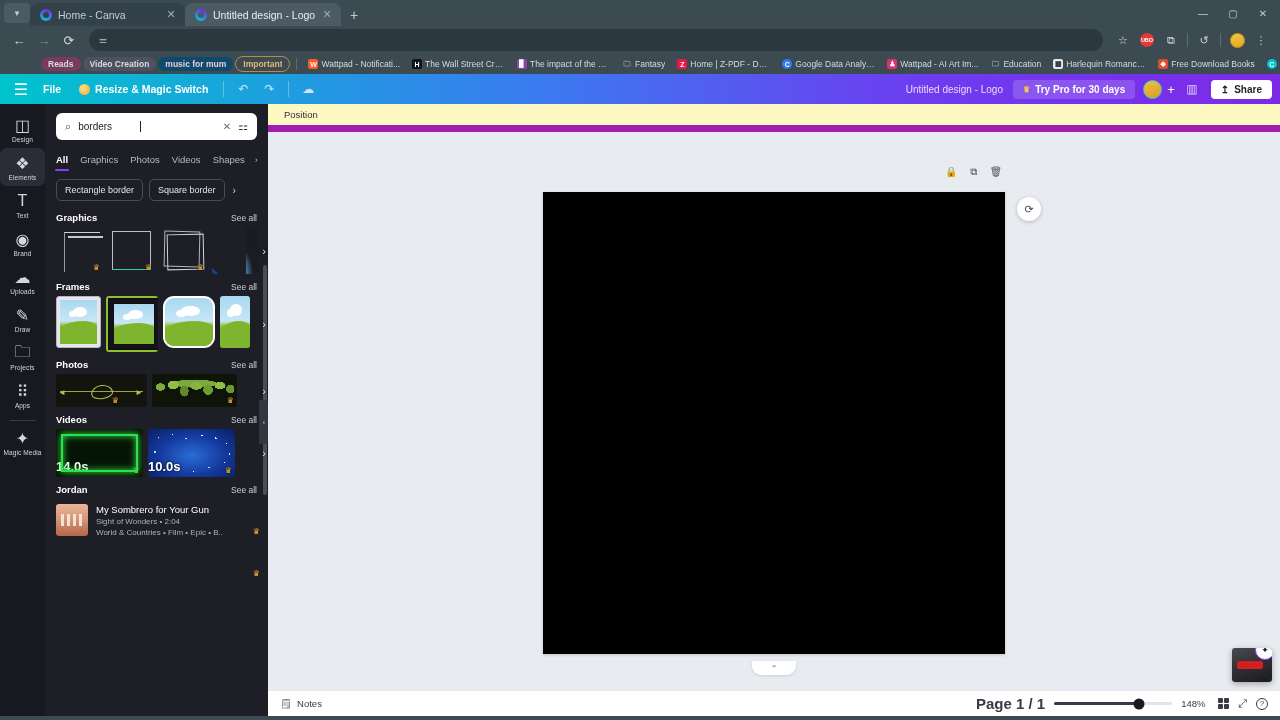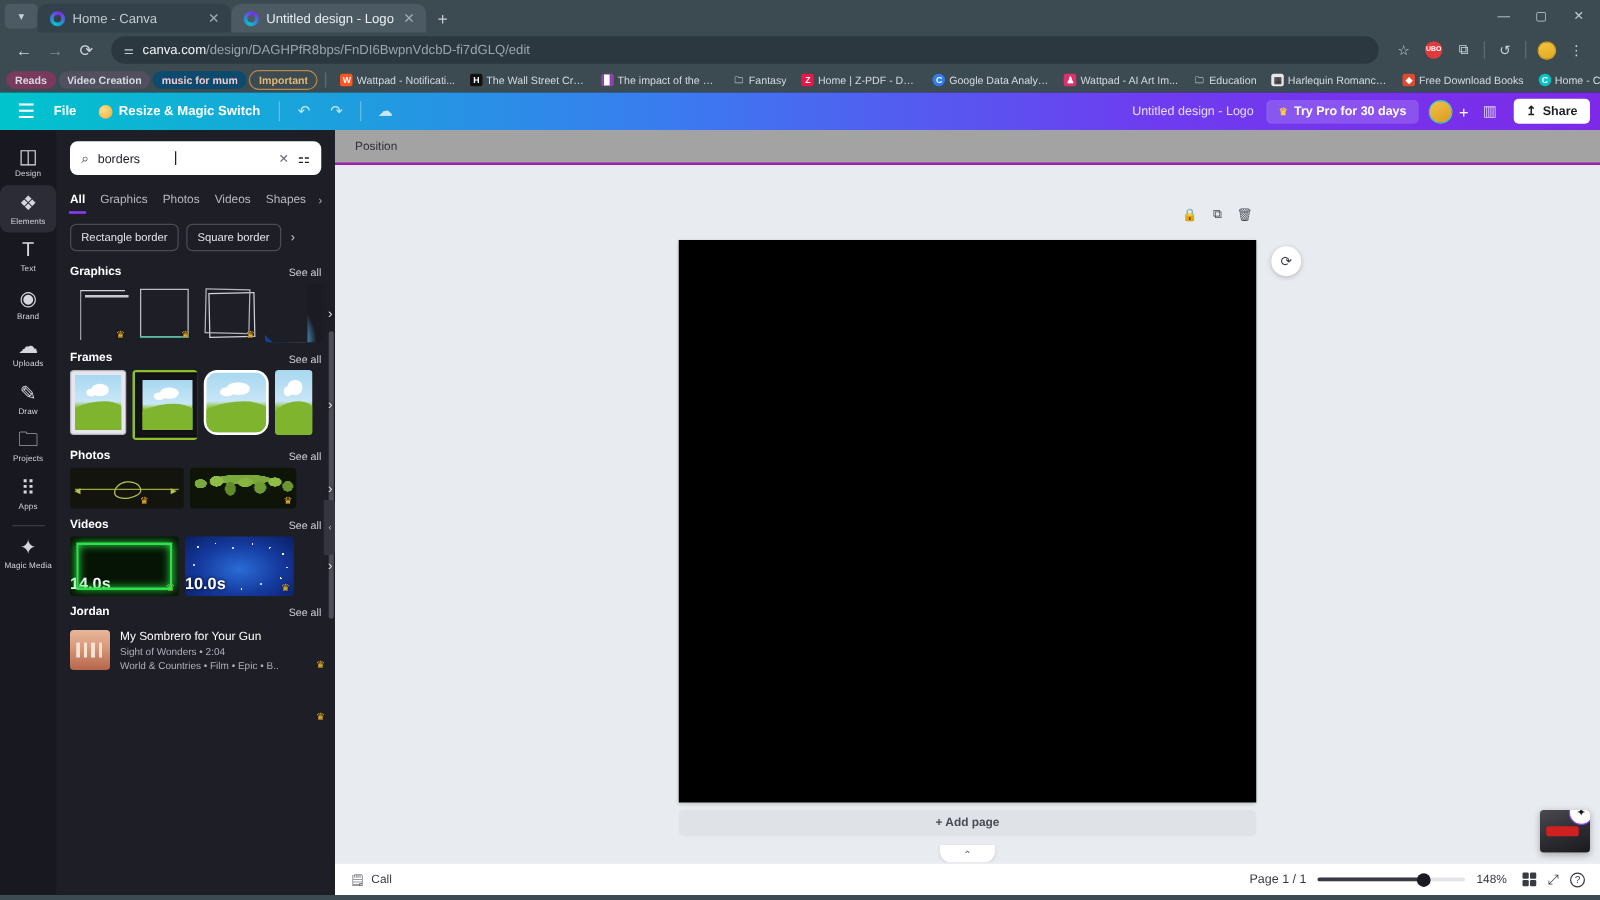--- a/index.html
+++ b/index.html
@@ -82,21 +82,21 @@
   .tb-sep { width: 1px; height: 14px; background: #5d6b73; margin: 0 3px; }
   .profile-av {
     width: 15px; height: 15px; border-radius: 50%;
     background: linear-gradient(160deg,#f5c542,#e0a820);
     border: 1px solid #c99a1e;
   }
 
   .bookmarks-bar {
     height: 20px; background: #3c4a52; display: flex; align-items: center;
     gap: 2px; padding: 0 5px; font-size: 8.5px; color: #d5dce0;
-    overflow: hidden; white-space: nowrap;
+    overflow: hidden; white-space: nowrap; margin-left: 36px;
   }
   .bm {
     display: flex; align-items: center; gap: 3px; padding: 2px 5px;
     border-radius: 4px; flex-shrink: 0;
   }
   .bm-chip { border-radius: 8px; padding: 2px 7px; font-weight: bold; }
   .bm-ico {
     width: 10px; height: 10px; flex-shrink: 0; border-radius: 2px;
     display: flex; align-items: center; justify-content: center;
     font-size: 7px; color: #fff; font-weight: bold;
@@ -351,22 +351,22 @@
   .collapse-handle {
     position: absolute; right: -1px; top: 296px; width: 10px; height: 44px;
     background: #35353f; border-radius: 0 5px 5px 0; z-index: 5;
     display: flex; align-items: center; justify-content: center;
     color: #c6c6d2; font-size: 7px;
   }
 
   
   .editor { flex: 1; display: flex; flex-direction: column; background: #fff; min-width: 0; }
   .ctx-toolbar {
-    height: 28px; background: #a3a3a3; display: flex; align-items: center;
-    padding: 0 16px; flex-shrink: 0; border-bottom: 2px solid #a21caf;
+    height: 28px; background: #fef9c3; display: flex; align-items: center;
+    padding: 0 16px; flex-shrink: 0; border-bottom: 7px solid #a21caf;
   }
   .ctx-item { font-size: 9.5px; color: #30303a; }
   .canvas-area {
     flex: 1; background: #e8ebef; position: relative; overflow: hidden;
     display: flex; flex-direction: column; align-items: center;
   }
   .page-tools {
     position: absolute; left: 50%; transform: translateX(-50%);
     top: 34px; margin-left: 200px; display: flex; gap: 12px;
     color: #4a4a55; font-size: 10px;
@@ -407,21 +407,21 @@
     display: flex; align-items: center; justify-content: center;
     color: #1a1a22; font-size: 9px;
   }
 
   .statusbar {
     height: 26px; background: #fff; display: flex; align-items: center;
     padding: 0 12px; border-top: 1px solid #e6e8eb; flex-shrink: 0;
   }
   .notes-btn { display: flex; align-items: center; gap: 5px; font-size: 9.5px; color: #3a3a44; }
   .sb-right { margin-left: auto; display: flex; align-items: center; gap: 9px; }
-  .page-count { font-size: 10px; color: #3a3a44; }
+  .page-count { font-size: 15px; color: #3a3a44; font-weight: bold; }
   .zoom-slider { width: 118px; height: 3px; background: #e2e4e8; border-radius: 2px; position: relative; }
   .zoom-fill { position: absolute; left: 0; top: 0; height: 100%; width: 72%; background: #3a3a44; border-radius: 2px; }
   .zoom-knob {
     position: absolute; left: 72%; top: 50%; transform: translate(-50%,-50%);
     width: 11px; height: 11px; border-radius: 50%; background: #1a1a22;
   }
   .zoom-pct { font-size: 9.5px; color: #3a3a44; min-width: 28px; }
   .sb-ico { color: #3a3a44; font-size: 11px; display: flex; align-items: center; }
   .grid-ico {
     width: 11px; height: 11px;
@@ -455,23 +455,20 @@
     <div class="win-btn close">✕</div>
   </div>
 </div>
 
 <div class="browser-toolbar">
   <div class="nav-icon">←</div>
   <div class="nav-icon disabled">→</div>
   <div class="nav-icon">⟳</div>
   <div class="omnibox">
     <span class="search-ico" style="color:#c2cbd1;font-size:9px">⚌</span>
-    <span>
-      <span class="omnibox-domain">canva.com</span><span class="omnibox-path">/design/DAGHPfR8bps/FnDI6BwpnVdcbD-fi7dGLQ/edit</span>
-    </span>
   </div>
   <div class="tb-right">
     <div class="tb-icon">☆</div>
     <div class="tb-icon">
       <span class="ext-badge">UBO</span>
     </div>
     <div class="tb-icon">⧉</div>
     <div class="tb-sep"></div>
     <div class="tb-icon">↺</div>
     <div class="tb-sep"></div>
@@ -775,33 +772,32 @@
         <div class="page-tools">
           <span>🔒</span>
           <span>⧉</span>
           <span>🗑</span>
         </div>
 
         <div class="design-page">
           <div class="rotate-btn">⟳</div>
         </div>
 
-        <div class="add-page-btn">+ Add page</div>
         <div class="collapse-pill">⌃</div>
 
         <div class="float-widget">
           <span class="fw-key"></span>
           <span class="fw-badge">✦</span>
         </div>
       </div>
 
       <div class="statusbar">
         <div class="notes-btn">
           <span>🗒</span>
-          <span>Call</span>
+          <span>Notes</span>
         </div>
         <div class="sb-right">
           <span class="page-count">Page 1 / 1</span>
           <div class="zoom-slider">
             <span class="zoom-fill"></span>
               <span class="zoom-knob"></span>
           </div>
           <span class="zoom-pct">148%</span>
           <span class="sb-ico">
             <span class="grid-ico">

